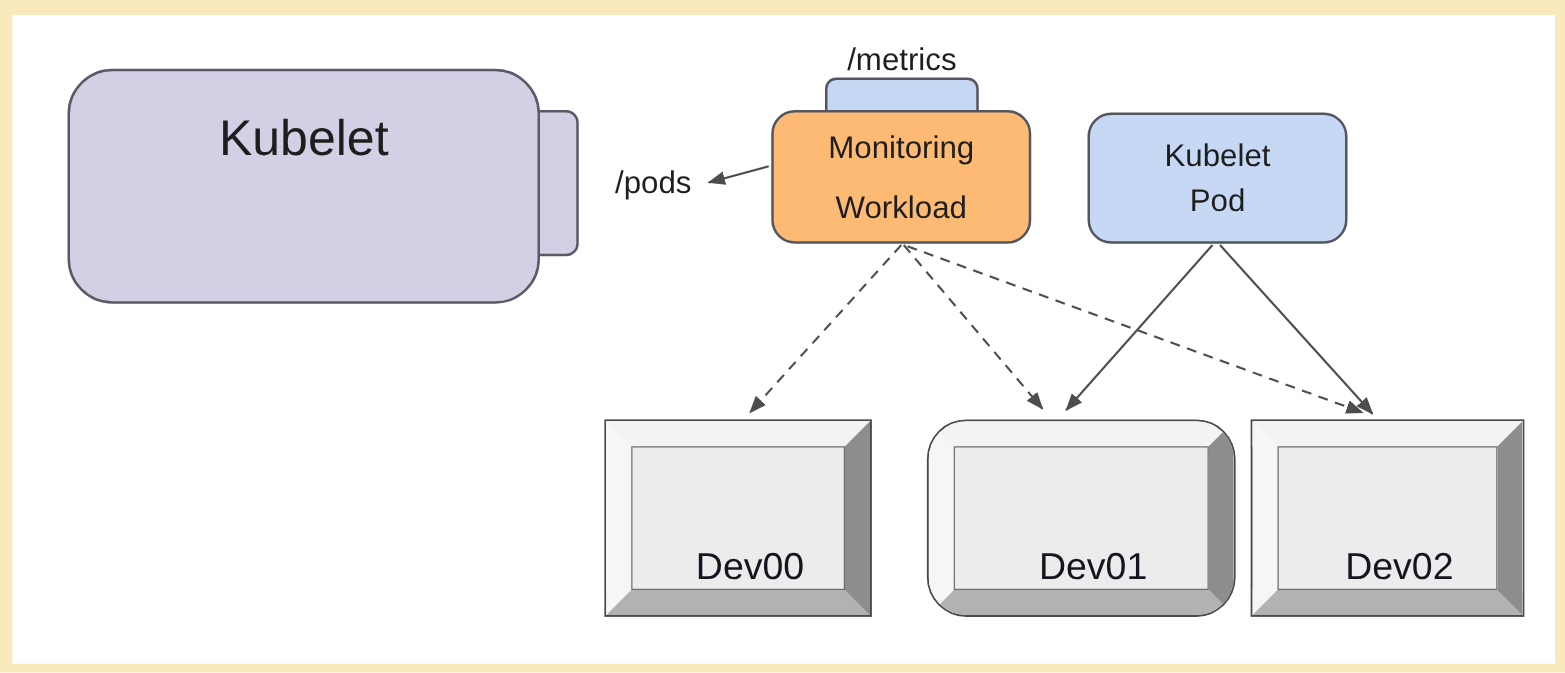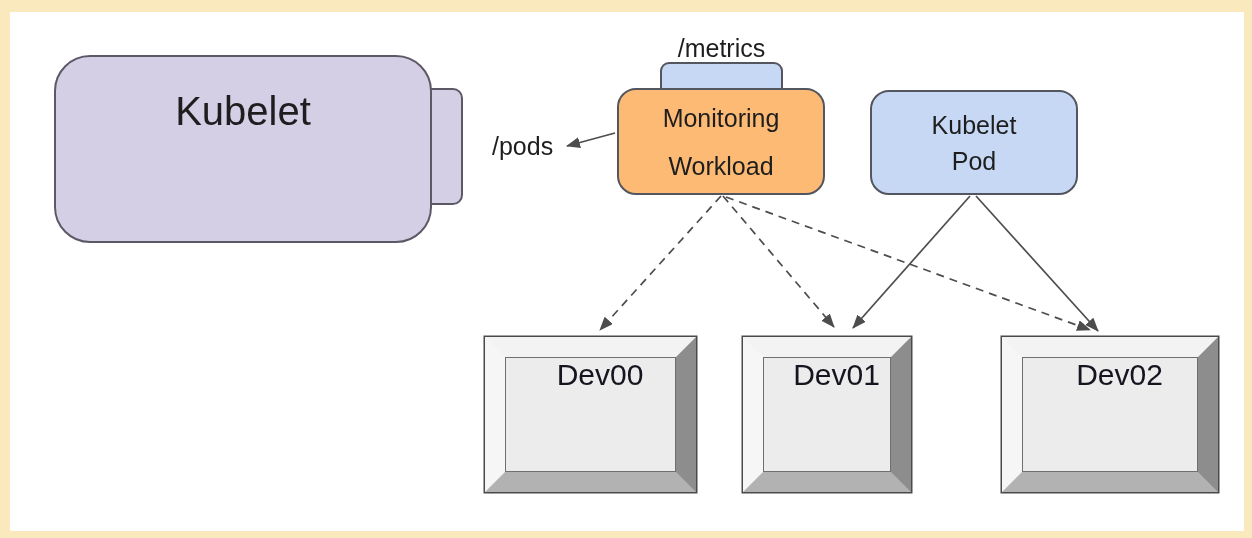--- a/index.html
+++ b/index.html
@@ -63,25 +63,25 @@
   .device{
     position:absolute;width:211px;height:155px;box-sizing:border-box;
     border:20px solid;
     border-color:#f3f3f3 #8d8d8d #b2b2b2 #f6f6f6;
     box-shadow:0 0 0 1.5px #4a4a4a;
     z-index:2;
   }
   .device .face{
     width:100%;height:100%;box-sizing:border-box;
     background:#ececec;border:1px solid #6f6f6f;
-    display:flex;align-items:flex-start;justify-content:center;
+    display:flex;align-items:flex-end;justify-content:center;
     font-size:30px;color:#15151f;padding-left:19px;
   }
   .dev00{left:485px;top:337px;}
-  .dev01{left:743px;top:337px;width:168px;}
+  .dev01{left:743px;top:337px;width:244px;border-radius:30px;}
   .dev02{left:1002px;top:337px;width:216px;}
 
   .edges-svg{position:absolute;left:0;top:0;z-index:3;pointer-events:none;}
 </style>
 </head>
 <body>
 
 <div class="canvas"></div>
 
 <div class="stage">

